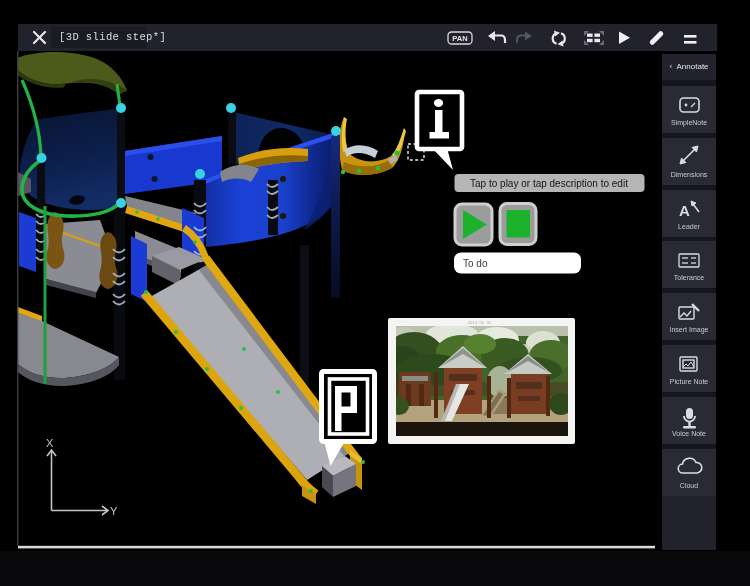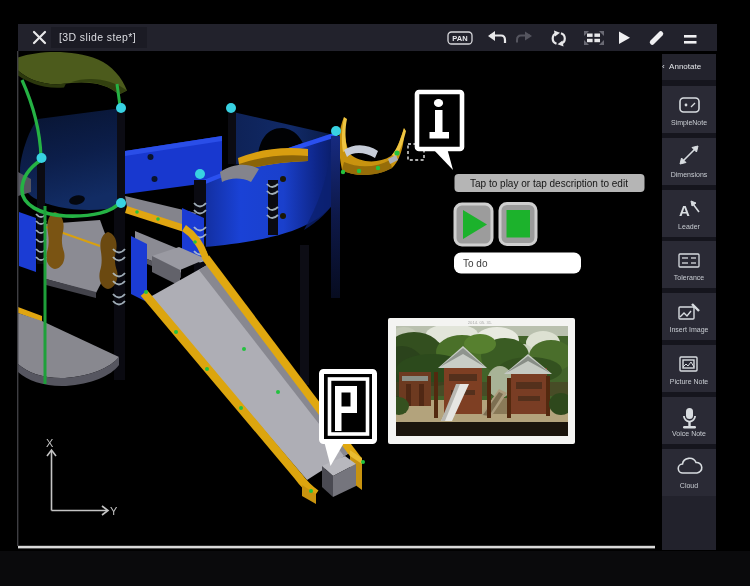--- a/index.html
+++ b/index.html
@@ -2,26 +2,26 @@
 <html><head>
 <meta charset="utf-8">
 <style>
   html,body{margin:0;padding:0;}
   body{width:750px;height:586px;background:#000;position:relative;overflow:hidden;
        font-family:"Liberation Sans", sans-serif;}
   .abs{position:absolute;}
   
   #toolbar{left:18px;top:24px;width:699px;height:27px;background:#22222c;}
   #titlebg{left:51px;top:27px;width:96px;height:21px;background:#1b1b24;}
-  #title{left:59px;top:31px;font-size:10.5px;color:#dcdde2;letter-spacing:0.4px;}
+  #title{left:59px;top:31px;font-size:10.5px;color:#dcdde2;letter-spacing:0.4px;font-family:Liberation Mono, monospace;}
   
   .tile{left:662px;width:54px;background:#2a2a35;color:#ccd0d6;text-align:center;}
   .tlabel{position:absolute;width:100%;text-align:center;font-size:7px;color:#c8ccd2;left:0;}
   #annot{left:662px;top:54px;width:54px;height:26px;background:#23232d;color:#e2e4e8;
-         font-size:8px;line-height:26px;text-align:left;}
+         font-size:8px;line-height:26px;text-align:center;}
 </style>
 </head>
 <body>
 <div class="abs" style="left:0;top:551px;width:750px;height:35px;background:#0a0a0c"></div>
 
 <svg class="abs" style="left:0;top:0" width="750" height="586" viewBox="0 0 750 586">
 
   <g id="model">
 
     <g transform="translate(0,-2.5)">

